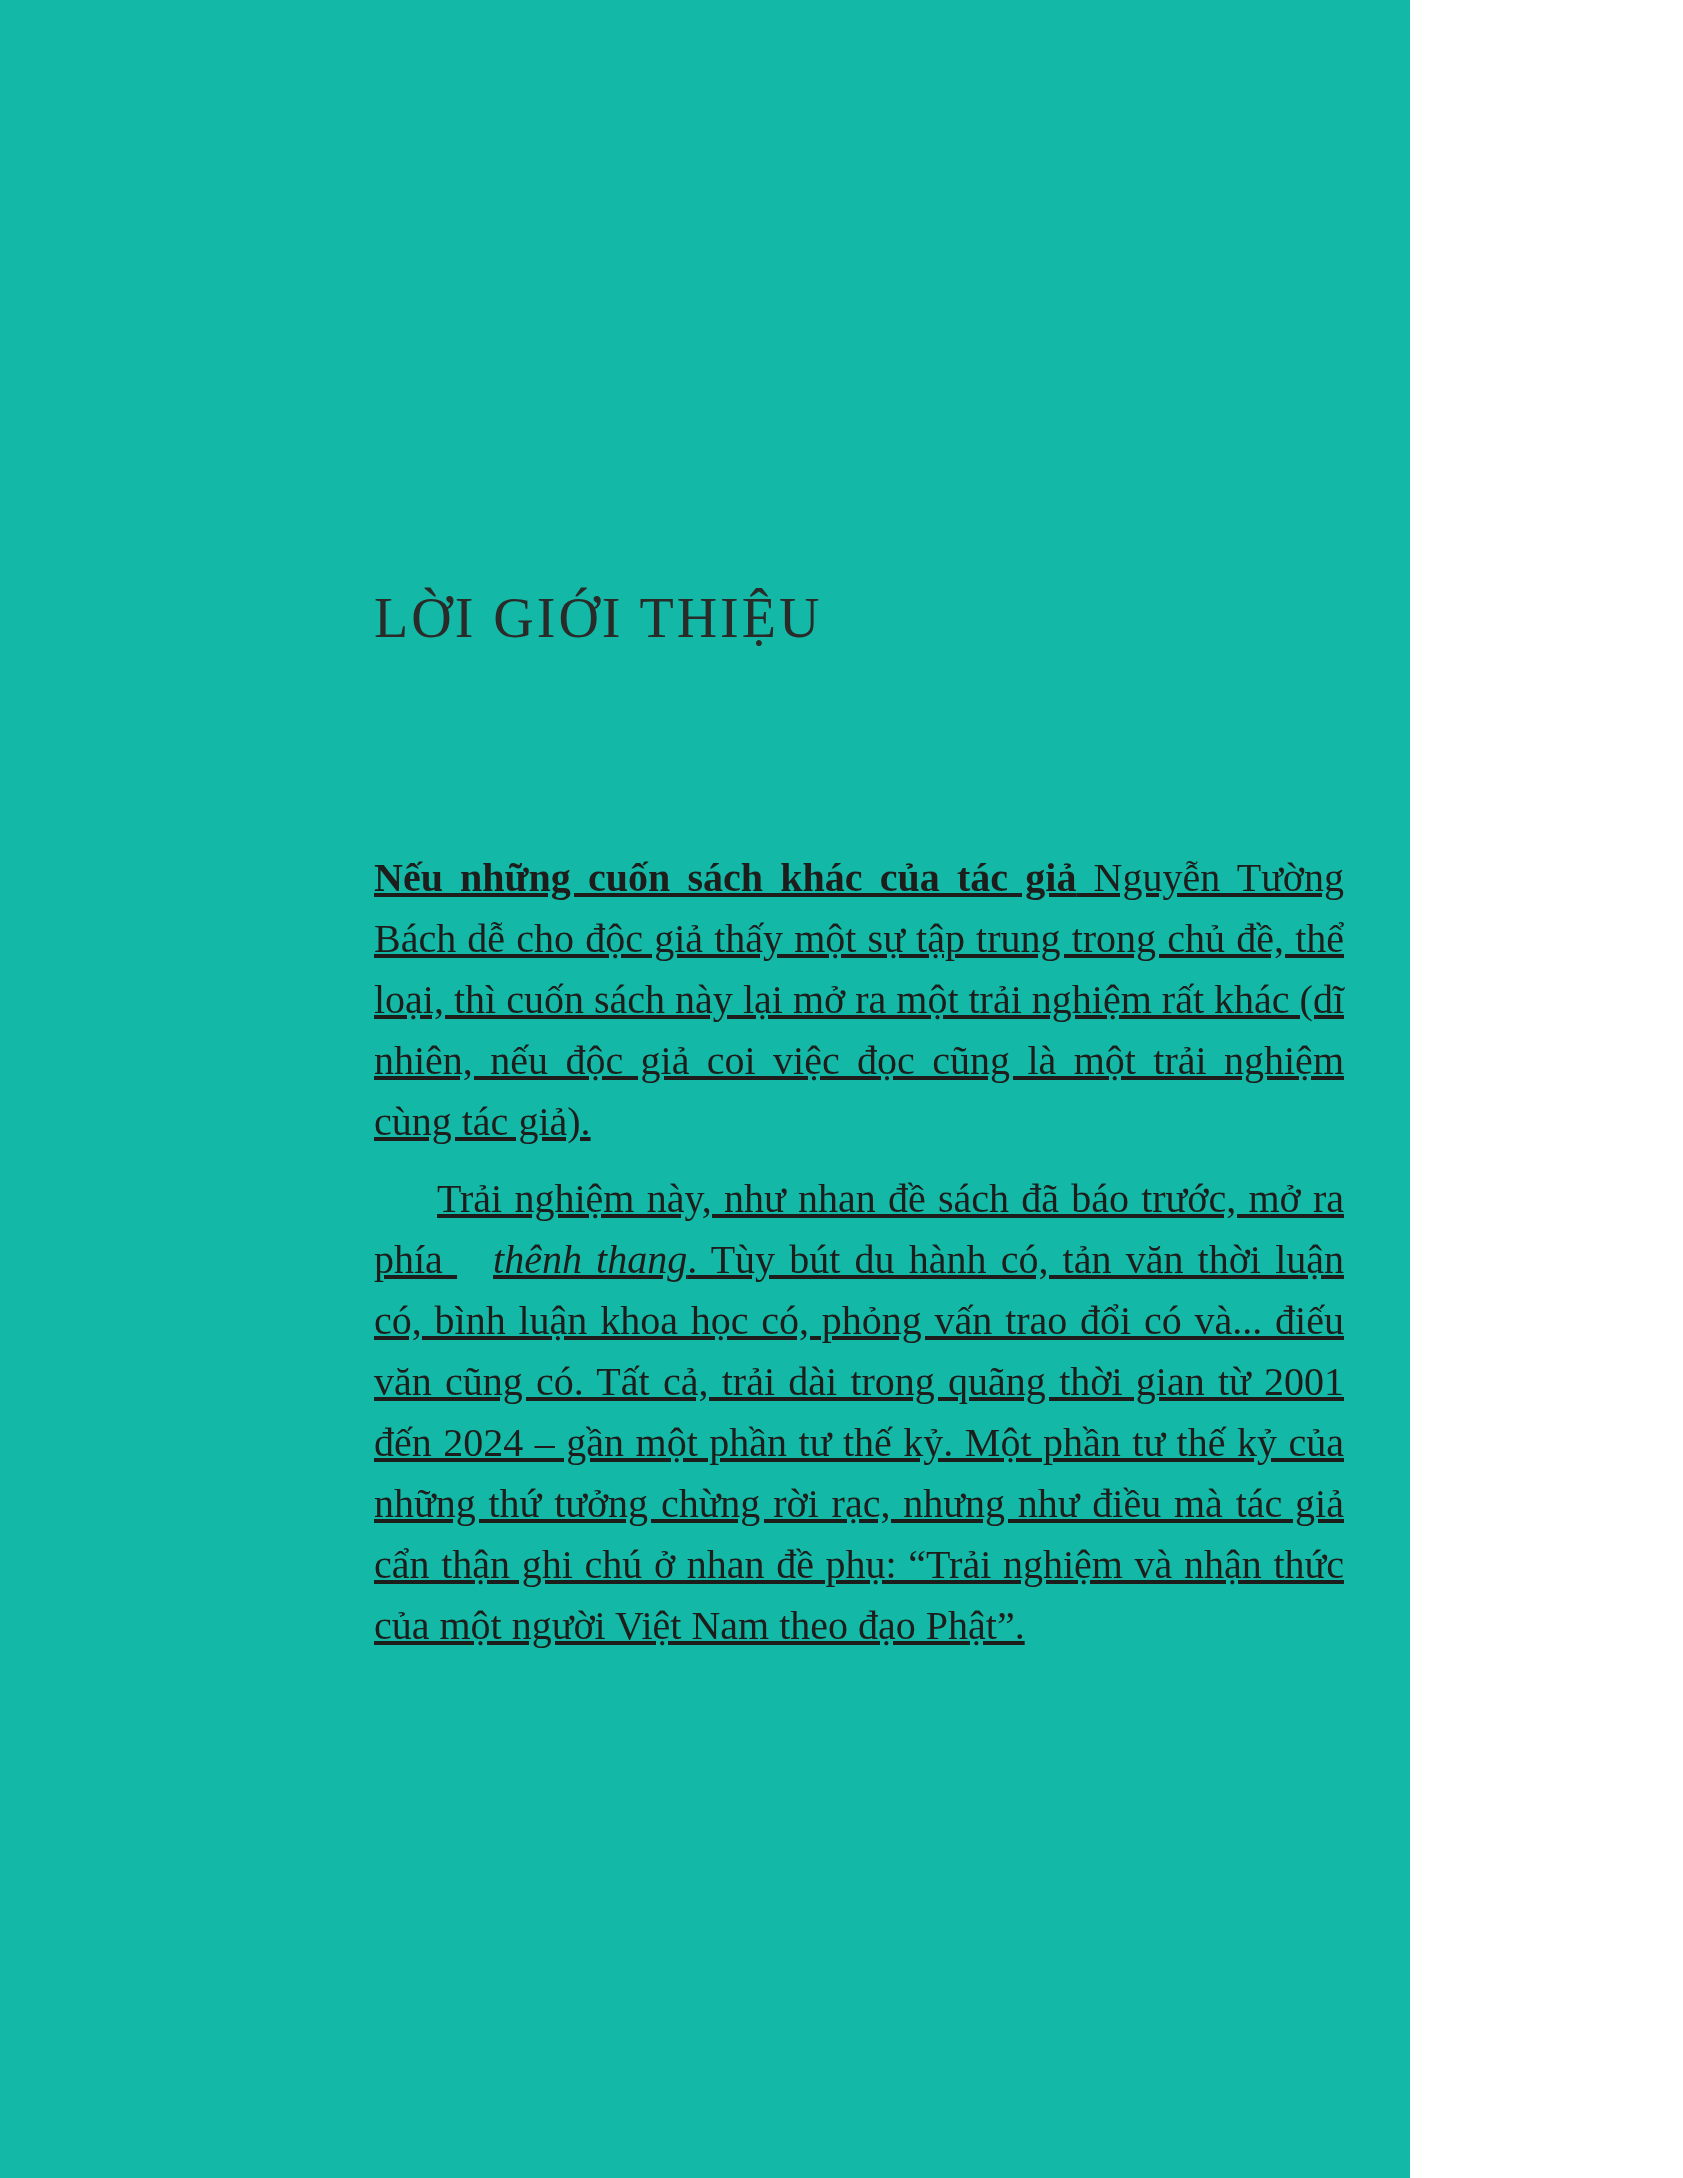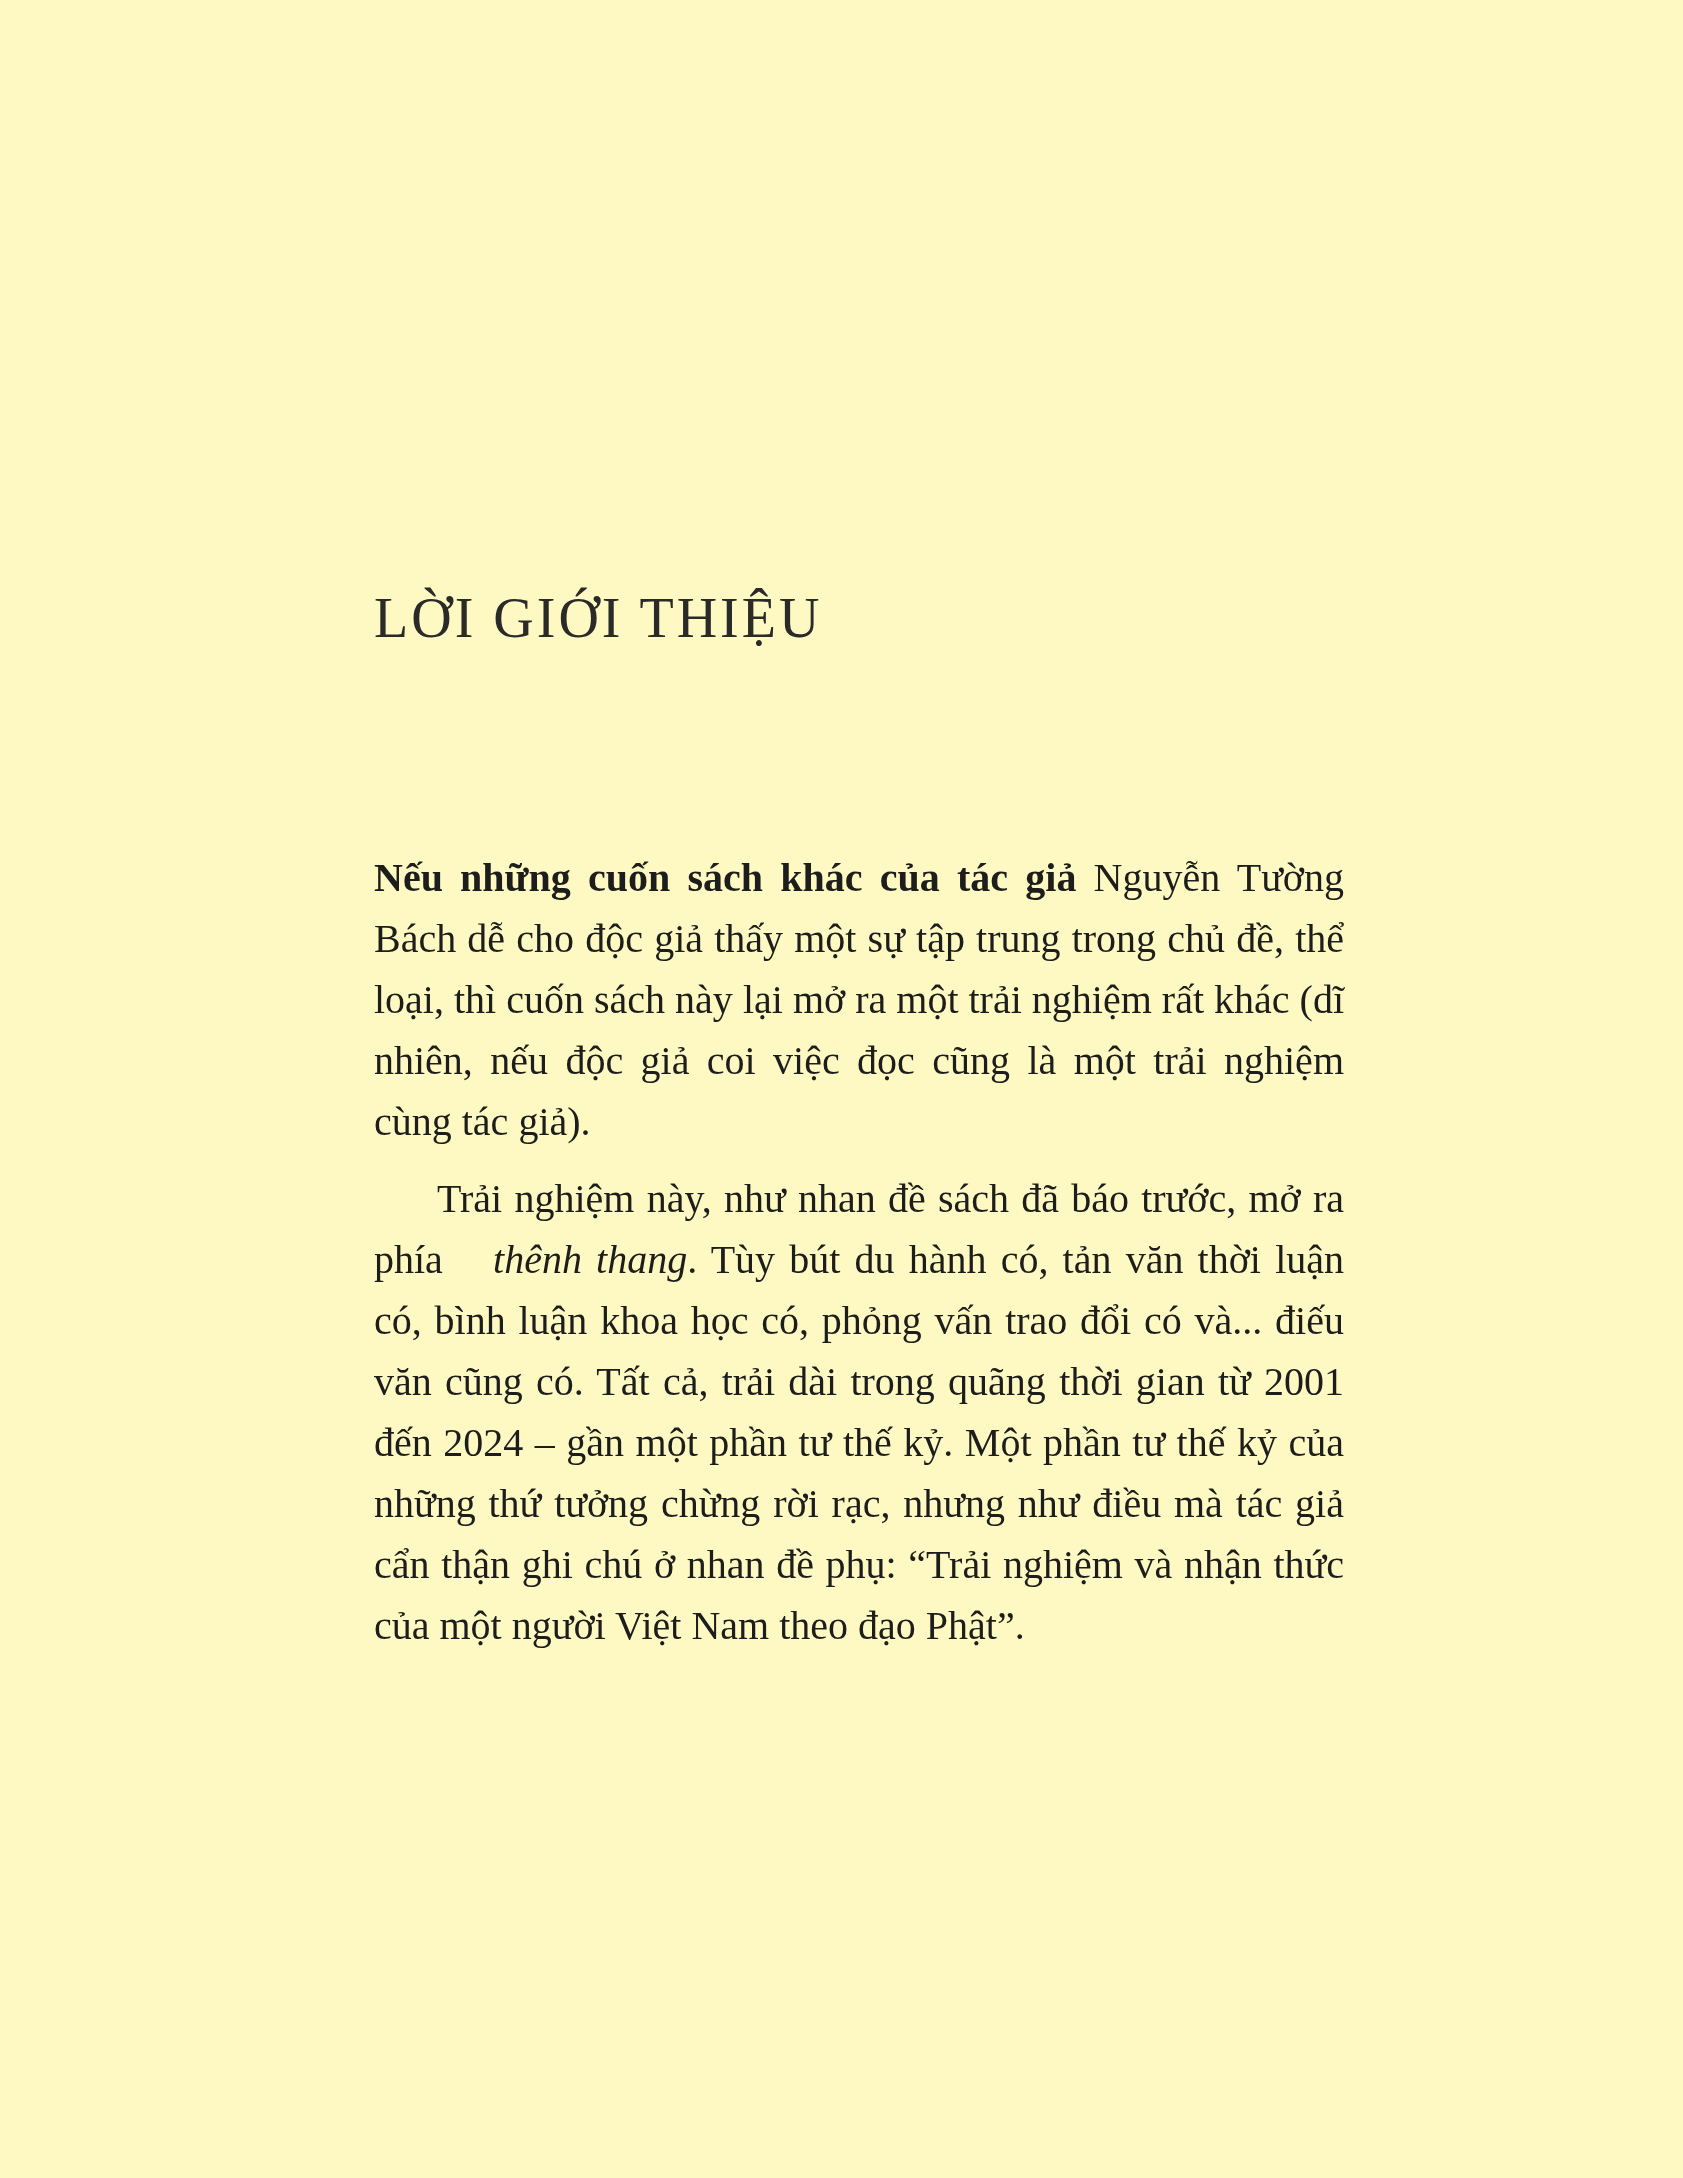--- a/index.html
+++ b/index.html
@@ -9,23 +9,23 @@
   body {
     width: 1683px;
     height: 2178px;
     background: #ffffff;
     font-family: "Liberation Serif", "DejaVu Serif", serif;
     color: #1d1d1b;
     overflow: hidden;
   }
   .page {
     position: relative;
-    width: 1683px;
+    width: 1410px;
     height: 2178px;
-    background: #fef9c3;
+    background: #14b8a6;
   }
   .chapter-title {
     position: absolute;
     left: 374px;
     top: 586px;
     margin: 0;
     font-size: 56px;
     font-weight: 400;
     letter-spacing: 3px;
     color: #2a2a28;
@@ -34,20 +34,21 @@
   }
   .body-text {
     position: absolute;
     left: 374px;
     top: 847px;
     width: 970px;
     font-size: 40px;
     line-height: 61px;
     text-align: justify;
     color: #1d1d1b;
+    text-decoration: underline;
   }
   .para {
     margin: 0 0 16px 0;
   }
   .para.indent {
     text-indent: 63px;
   }
   .seg-bold {
     font-weight: 700;
   }

